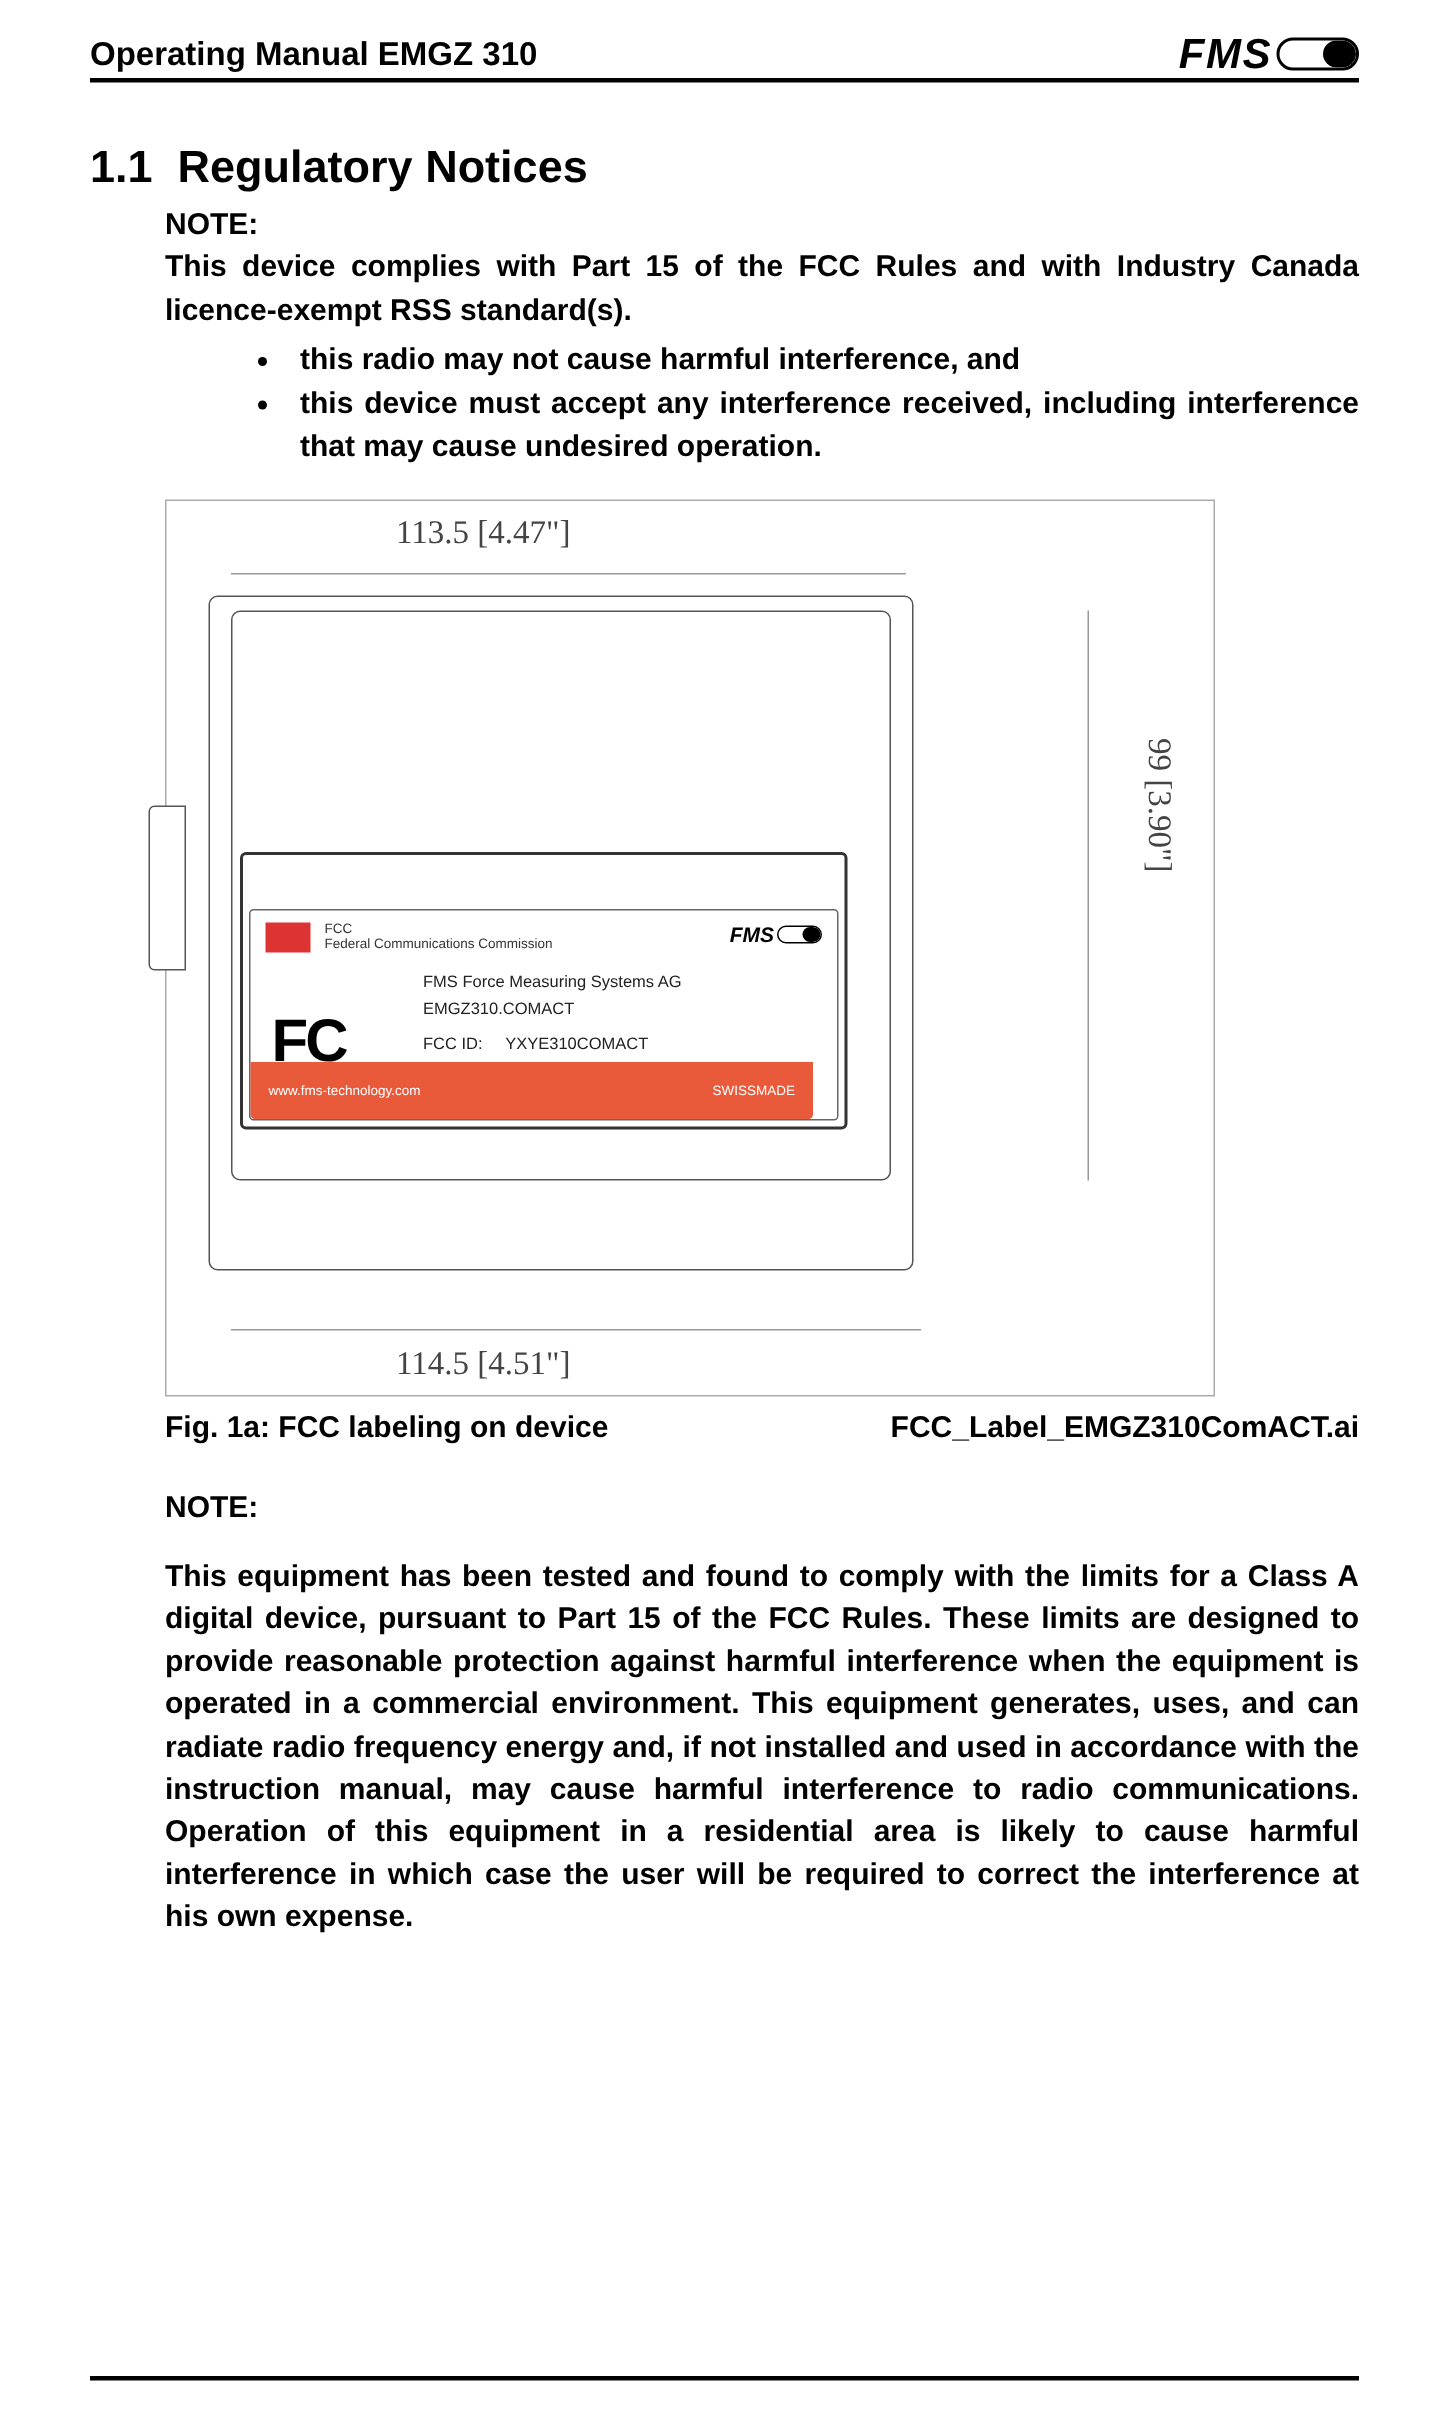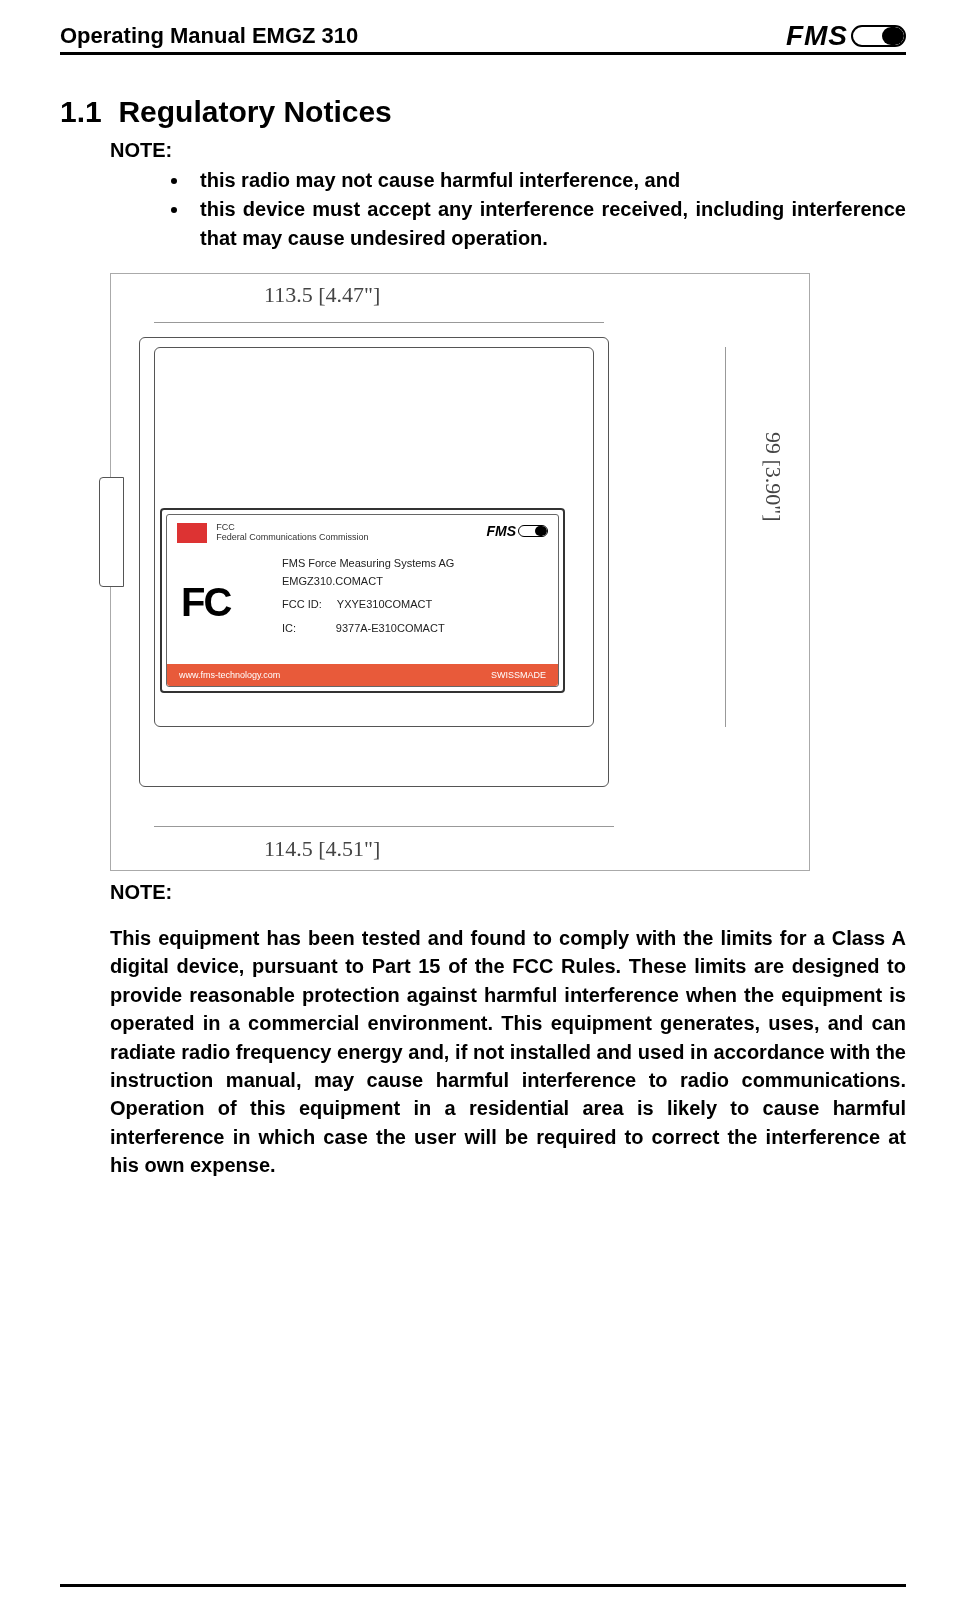--- a/index.html
+++ b/index.html
@@ -156,20 +156,21 @@
       background: #fff;
       border-radius: 4px;
     }
     .label-box-inner {
       position: absolute;
       inset: 4px;
       border: 1px solid #666;
       border-radius: 3px;
       padding: 8px 10px;
       font-size: 12px;
+      margin-top: 32px;
     }
     .label-header {
       display: flex;
       align-items: flex-start;
       justify-content: space-between;
       margin-bottom: 8px;
     }
     .red-square {
       width: 30px;
       height: 20px;
@@ -225,22 +226,22 @@
       left: 115px;
       top: 40px;
       font-size: 11px;
       line-height: 1.6;
       color: #222;
     }
     .orange-bar {
       position: absolute;
       bottom: 0;
       left: 0;
-      right: 0;
-      height: 22px;
+      right: 16px;
+      height: 38px;
       background: #e85a3a;
       color: #fff;
       font-size: 9px;
       display: flex;
       align-items: center;
       justify-content: space-between;
       padding: 0 12px;
       border-bottom-left-radius: 3px;
       border-bottom-right-radius: 3px;
     }
@@ -314,20 +315,21 @@
   </div>
 </div>
 <hr class="hr">
 
 <div class="section-title">
   <span>1.1</span>&nbsp;&nbsp;<span>Regulatory Notices</span>
 </div>
 
 <div class="content">
   <div class="note-label">NOTE:</div>
+  <div class="para">This device complies with Part 15 of the FCC Rules and with Industry Canada licence-exempt RSS standard(s).</div>
   <ul class="bullets">
     <li>this radio may not cause harmful interference, and</li>
     <li>this device must accept any interference received, including interference that may cause undesired operation.</li>
   </ul>
 
   <div class="figure-container">
     <div class="figure-inner">
       <div class="dim-top">113.5 [4.47"]</div>
       <div class="dim-line-h" style="top:40px; left:35px; width:450px;"></div>
       <div class="dim-bottom">114.5 [4.51"]</div>
@@ -369,20 +371,26 @@
             <div class="orange-bar">
               <span>www.fms-technology.com</span>
               <span>SWISSMADE</span>
             </div>
           </div>
         </div>
       </div>
     </div>
   </div>
 
+  <div class="figure-caption">
+    <div class="figure-caption-left">
+      <span class="fig-label">Fig. 1a:</span><span> FCC labeling on device</span>
+    </div>
+    <div class="figure-caption-right">FCC_Label_EMGZ310ComACT.ai</div>
+  </div>
 
   <div class="note-label">NOTE:</div>
   <div class="para2">This equipment has been tested and found to comply with the limits for a Class A digital device, pursuant to Part 15 of the FCC Rules. These limits are designed to provide reasonable protection against harmful interference when the equipment is operated in a commercial environment. This equipment generates, uses, and can radiate radio frequency energy and, if not installed and used in accordance with the instruction manual, may cause harmful interference to radio communications. Operation of this equipment in a residential area is likely to cause harmful interference in which case the user will be required to correct the interference at his own expense.</div>
 </div>
 
 <div class="footer">
   <hr class="footer-hr">
 </div>
 
 </body></html>

